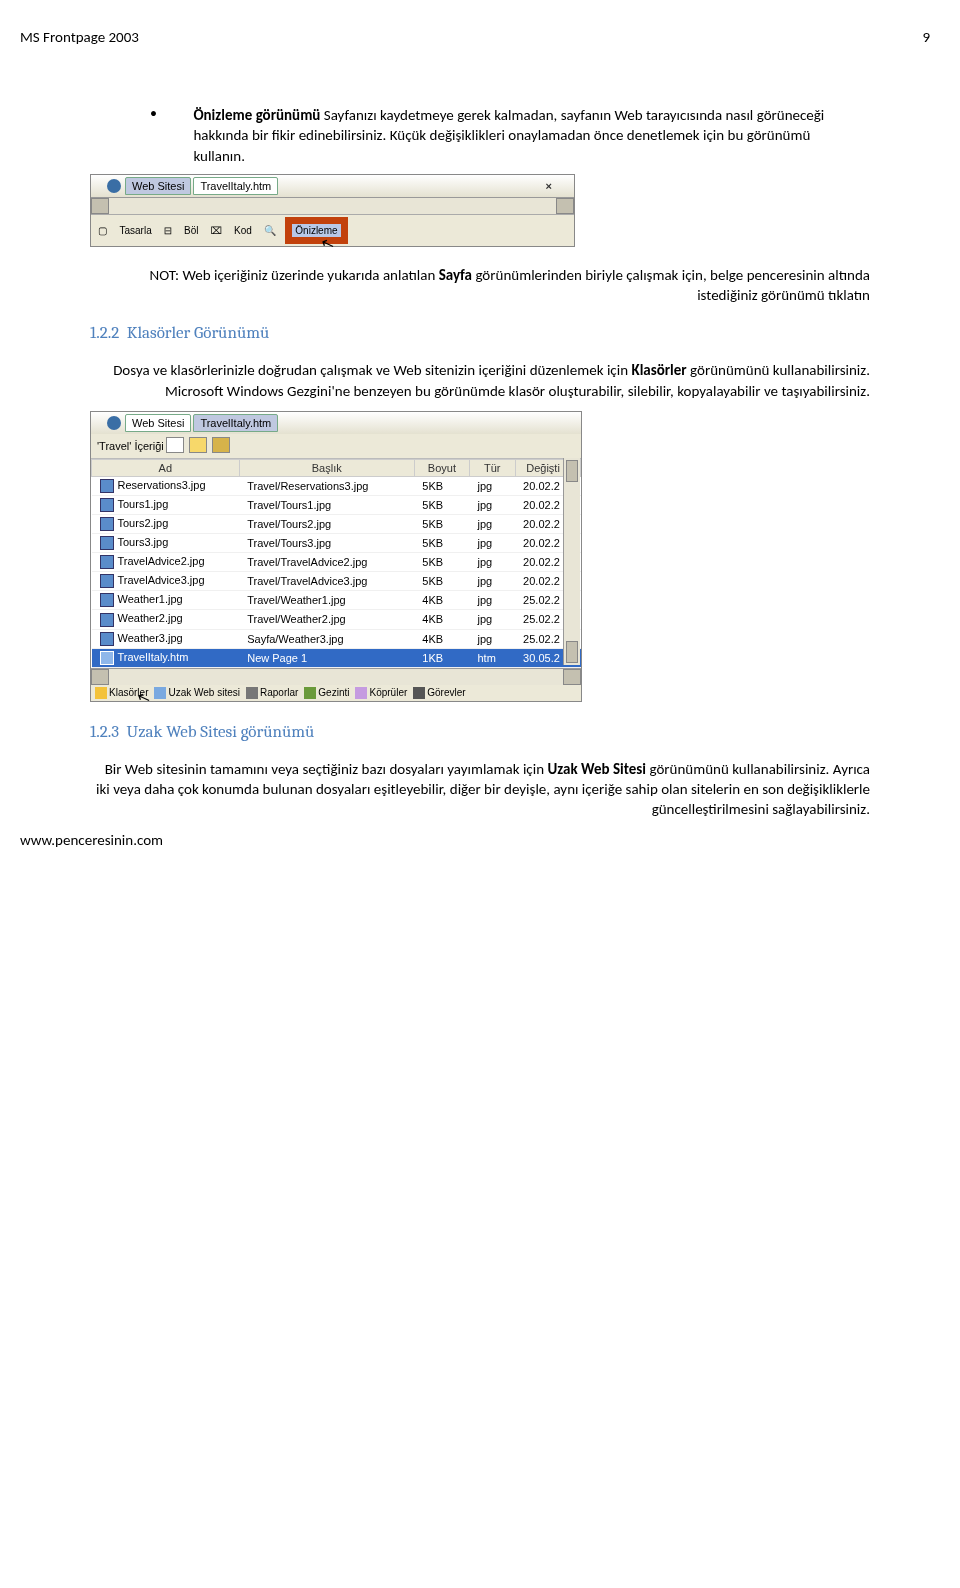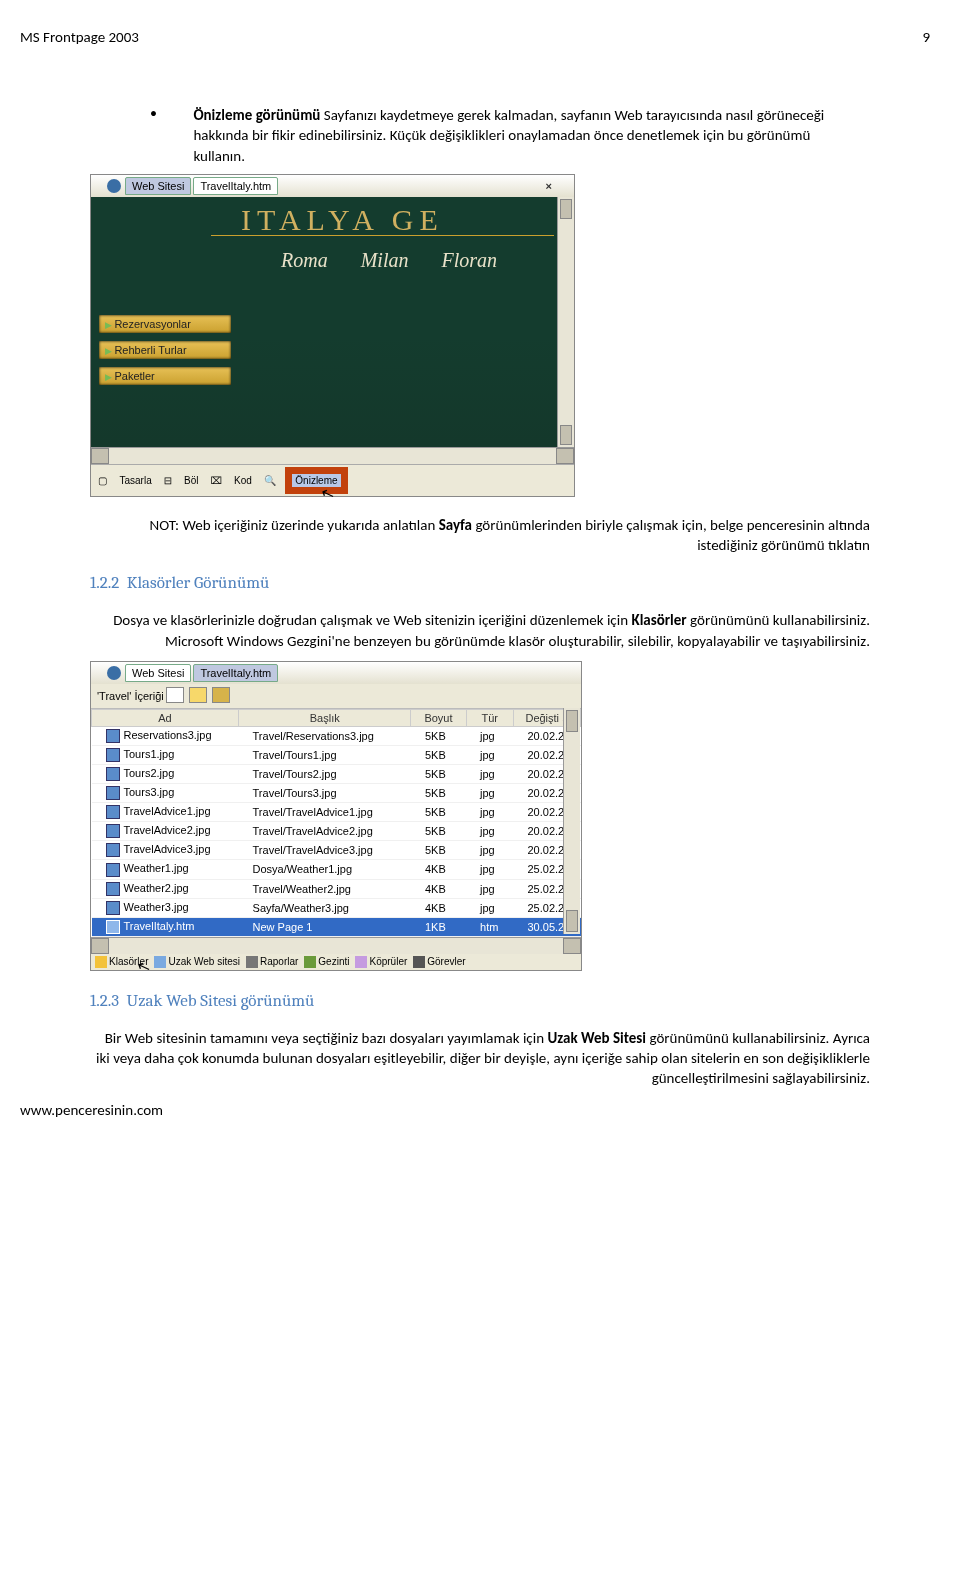--- a/index.html
+++ b/index.html
@@ -134,21 +134,21 @@
     width:100%;
     border-collapse:collapse;
     background:#fff;
     font-size:11px;
   }
   .table th {
     background:#ece9d8; font-weight:normal; text-align:center;
     padding:2px 6px; border:1px solid #ccc; color:#333;
   }
   .table td {
-    padding:2px 14px; border-bottom:1px solid #f0f0f0;
+    padding:2px 8px; border-bottom:1px solid #f0f0f0;
   }
   .table td.ic::before{
     content:""; display:inline-block; width:12px; height:12px;
     background:#5a8cca; margin-right:4px; vertical-align:middle;
     border:1px solid #336;
   }
   .selrow td { background:#316ac5; color:#fff; }
   .selrow td.ic::before{ background:#8fb7ea; border-color:#fff;}
   .s2vsb{ position:absolute; right:1px; top:46px; bottom:36px; width:16px; background:#e8e5d6; border-left:1px solid #999;}
   .s2vsb .knob{position:absolute; top:2px; left:2px; right:2px; height:20px; background:#c4c0b0; border:1px solid #888;}
@@ -178,38 +178,20 @@
     </span>
   </div>
 
   <div class="shot1">
     <div class="tabrow">
       <span class="icon" style="background:#3a6ea5;border-radius:50%;"></span>
       <span class="tab">Web Sitesi</span>
       <span class="tab active">TravelItaly.htm</span>
       <span class="x">×</span>
     </div>
-    <div class="preview">
-      <div class="titlegfx">ITALYA GE</div>
-      <div style="position:absolute;top:38px;left:120px;right:20px;height:1px;background:#caa02e;"></div>
-      <div class="cities">
-        <span>Roma</span>
-        <span>Milan</span>
-        <span>Floran</span>
-      </div>
-      <div class="navcol">
-        <div class="navbtn">Rezervasyonlar</div>
-        <div class="navbtn">Rehberli Turlar</div>
-        <div class="navbtn">Paketler</div>
-      </div>
-      <div class="sb">
-          <div class="knob"></div>
-          <div class="knob2"></div>
-        </div>
-    </div>
     <div class="hsb">
         <div class="ar"></div>
         <div class="sp"></div>
         <div class="ar"></div>
       </div>
     <div class="viewbar" style="position:relative;">
       <span class="viewbtn">▢</span>
       <span class="viewbtn">Tasarla</span>
       <span class="viewbtn">⊟</span>
       <span class="viewbtn">Böl</span>
@@ -279,43 +261,36 @@
             <td class="trunc">20.02.2</td>
           </tr>
           <tr>
             <td class="ic trunc">Tours3.jpg</td>
             <td class="trunc">Travel/Tours3.jpg</td>
             <td>5KB</td>
             <td>jpg</td>
             <td class="trunc">20.02.2</td>
           </tr>
           <tr>
-            <td class="ic trunc">TravelAdvice1.jpg</td>
-            <td class="trunc">Travel/TravelAdvice1.jpg</td>
-            <td>5KB</td>
-            <td>jpg</td>
-            <td class="trunc">20.02.2</td>
-          </tr>
-          <tr>
             <td class="ic trunc">TravelAdvice2.jpg</td>
             <td class="trunc">Travel/TravelAdvice2.jpg</td>
             <td>5KB</td>
             <td>jpg</td>
             <td class="trunc">20.02.2</td>
           </tr>
           <tr>
             <td class="ic trunc">TravelAdvice3.jpg</td>
             <td class="trunc">Travel/TravelAdvice3.jpg</td>
             <td>5KB</td>
             <td>jpg</td>
             <td class="trunc">20.02.2</td>
           </tr>
           <tr>
             <td class="ic trunc">Weather1.jpg</td>
-            <td class="trunc">Dosya/Weather1.jpg</td>
+            <td class="trunc">Travel/Weather1.jpg</td>
             <td>4KB</td>
             <td>jpg</td>
             <td class="trunc">25.02.2</td>
           </tr>
           <tr>
             <td class="ic trunc">Weather2.jpg</td>
             <td class="trunc">Travel/Weather2.jpg</td>
             <td>4KB</td>
             <td>jpg</td>
             <td class="trunc">25.02.2</td>

